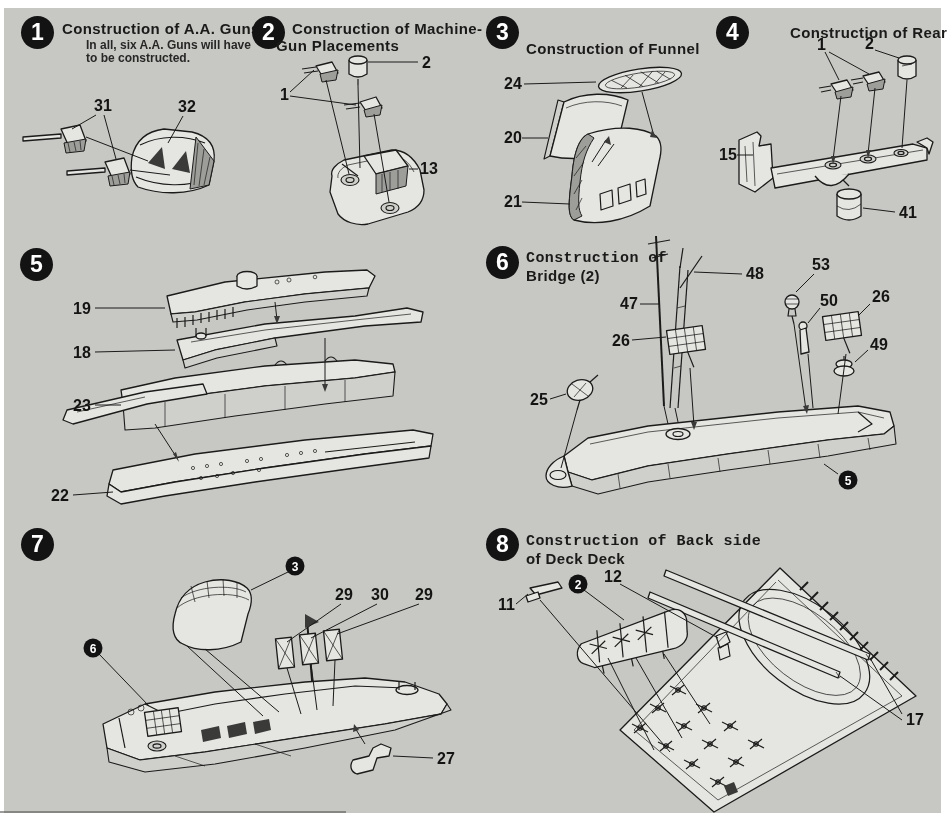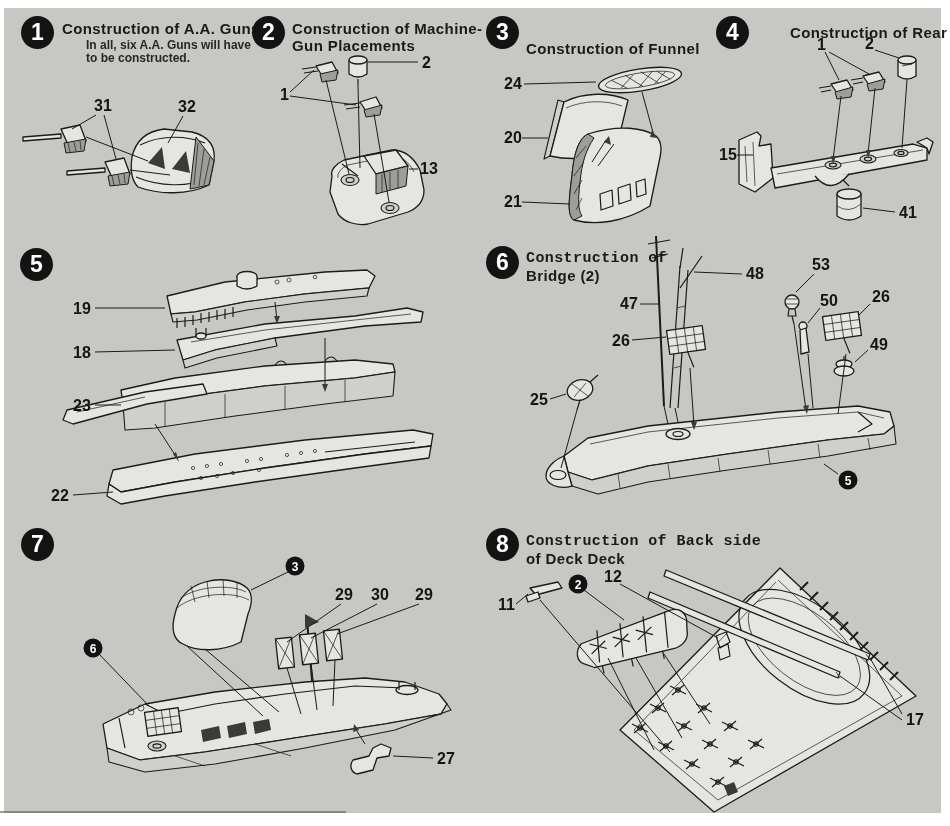--- a/index.html
+++ b/index.html
@@ -69,21 +69,21 @@
     </g>
     <line class="ld" x1="76" y1="30" x2="52" y2="44"></line>
     <line class="ld" x1="84" y1="30" x2="96" y2="74"></line>
     <line class="ld" x1="163" y1="31" x2="148" y2="58"></line>
     <text class="pl" x="74" y="26">31</text>
     <text class="pl" x="158" y="27">32</text>
   </svg>
 
   <div class="badge" style="left:252px; top:16px;"><span>2</span></div>
   <div class="ttl" style="left:292px; top:20px;">Construction of Machine-</div>
-  <div class="ttl" style="left:292px; top:37px;">Gun Placements</div>
+  <div class="ttl" style="left:276px; top:37px;">Gun Placements</div>
   <svg style="left:272px; top:52px;" width="178" height="182" viewBox="0 0 178 182">
     <g>
       <path class="o" d="M77,8 L77,22 Q86,28 95,22 L95,8"></path>
       <ellipse class="o" cx="86" cy="8" rx="9" ry="4"></ellipse>
       <line class="s" x1="86" y1="27" x2="86" y2="33"></line>
     </g>
     <g>
       <line class="s" x1="30" y1="17" x2="44" y2="15"></line>
         <line class="s" x1="32" y1="21" x2="46" y2="19"></line>
       <polygon class="o" points="44,14 60,10 66,21 52,27"></polygon>

